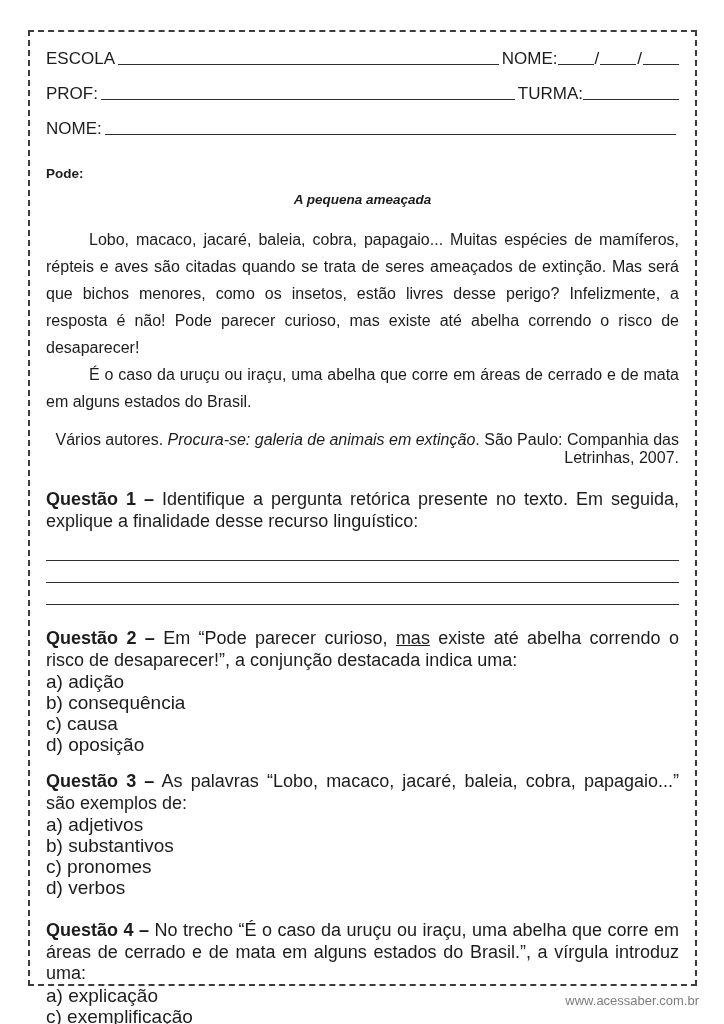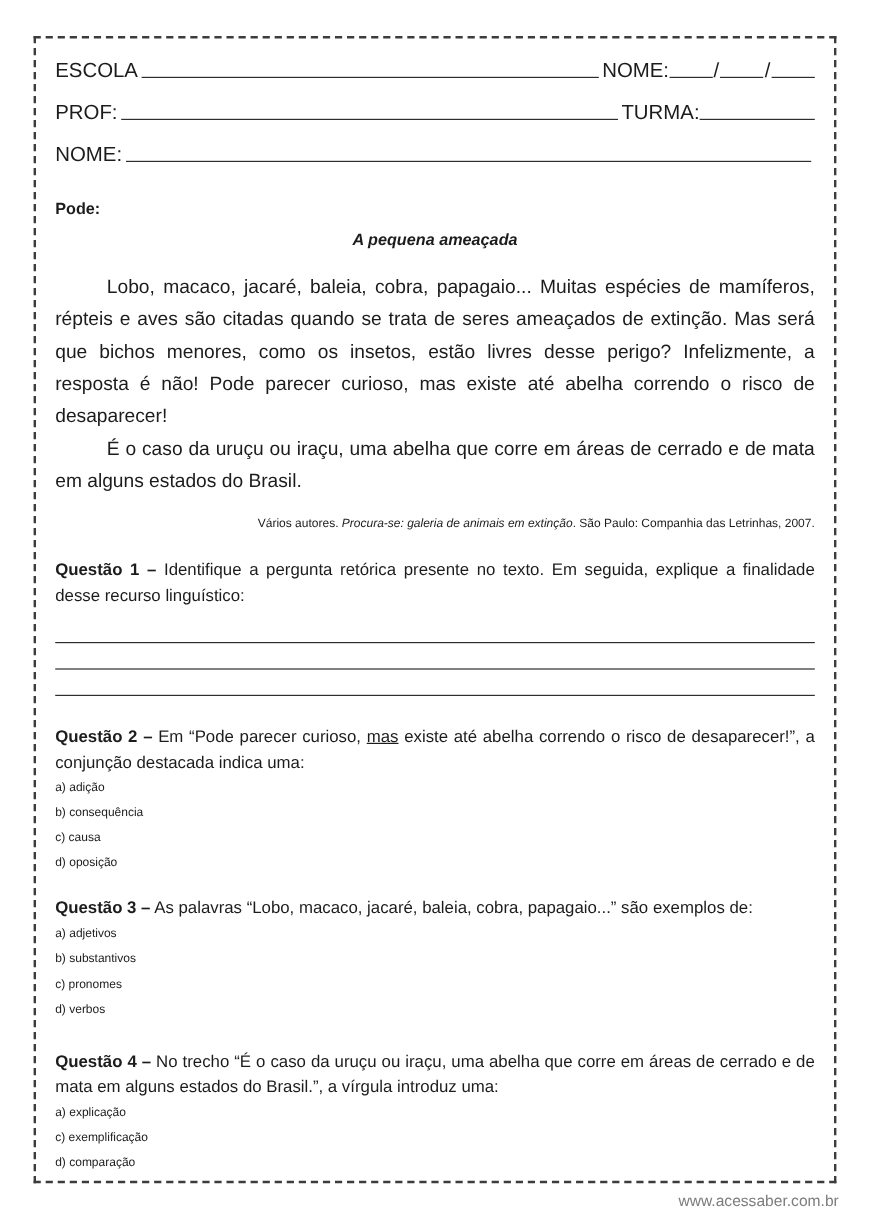--- a/index.html
+++ b/index.html
@@ -61,42 +61,42 @@
   }
   .para {
     font-size: 16px;
     line-height: 27px;
     text-align: justify;
     text-indent: 43px;
     margin: 0;
   }
   .para.first { margin-top: 19px; }
   .citation {
-    font-size: 10px;
+    font-size: 16px;
     text-align: right;
     margin-top: 16px;
   }
   .citation .ital { font-style: italic; }
   
   .qblock { margin-top: 22px; }
   .qtext {
-    font-size: 14px;
+    font-size: 18px;
     line-height: 21.5px;
     text-align: justify;
     margin: 0;
   }
   .qlabel { font-weight: bold; }
   .und { text-decoration: underline; }
   .ansline {
     height: 21px;
     border-bottom: 1px solid #2e2e2e;
   }
   .ansline.firstline { margin-top: 7px; }
   .opt {
-    font-size: 10px;
+    font-size: 19px;
     line-height: 21px;
     text-align: left;
   }
   .qb2 { margin-top: 23px; }
   .qb3 { margin-top: 16px; }
   .qb4 { margin-top: 22px; }
   
   .footer {
     position: absolute;
     right: 25px;

